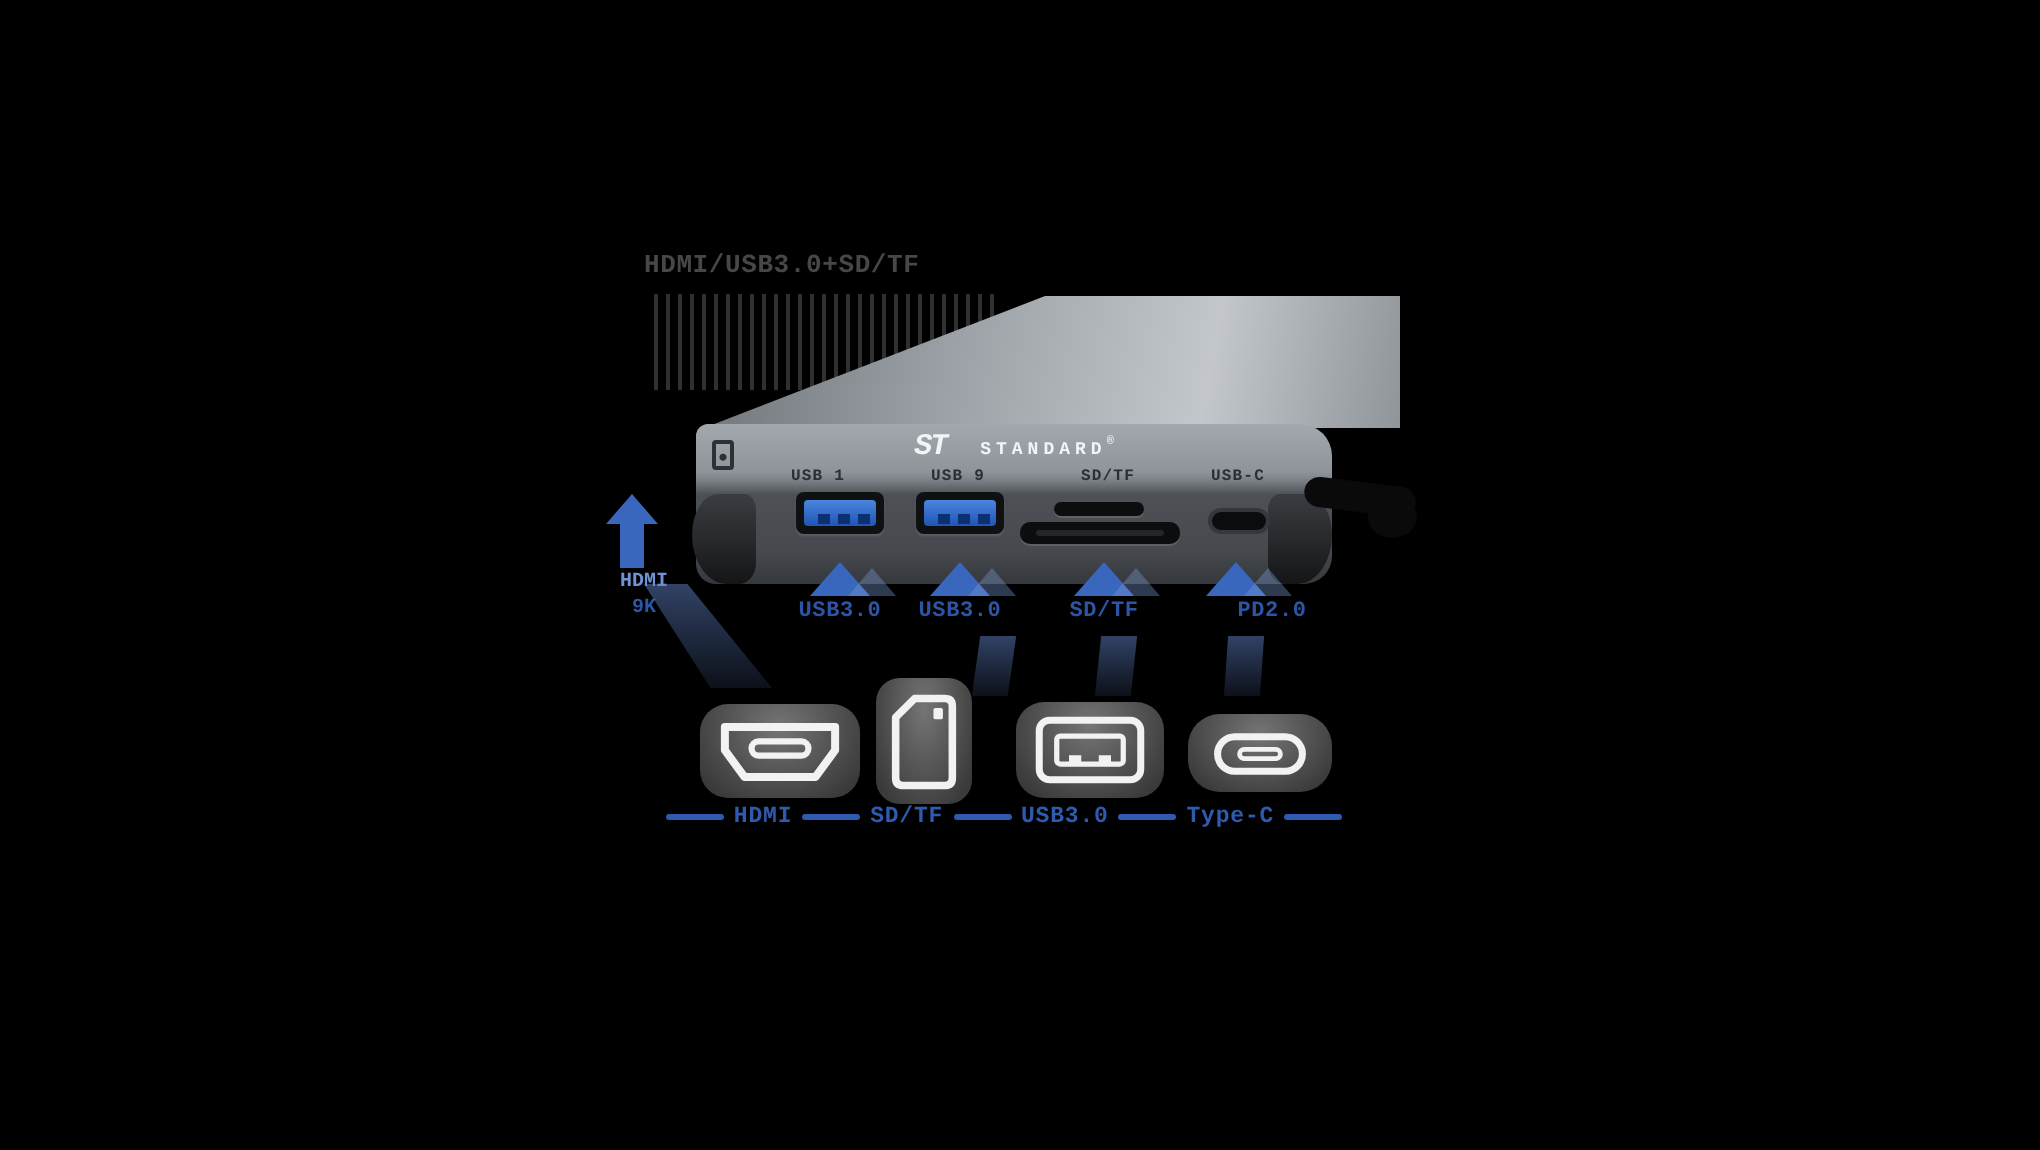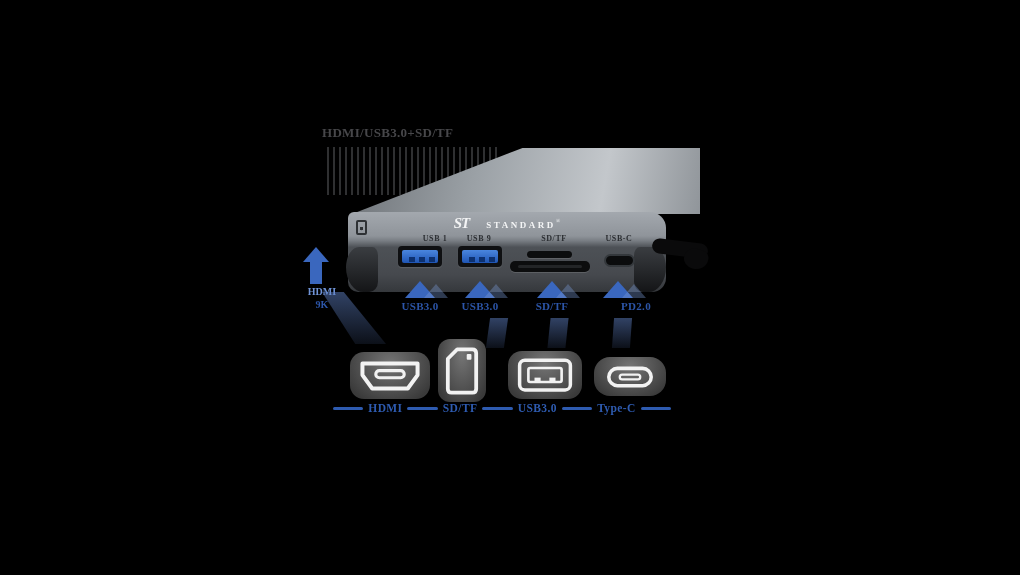--- a/index.html
+++ b/index.html
@@ -1,17 +1,17 @@
 <!DOCTYPE html>
 <html><head>
 <meta charset="utf-8">
 <style>
   html,body{margin:0;padding:0;background:#000;}
   .stage{position:relative;width:992px;height:575px;background:#000;overflow:hidden;
-         font-family:Liberation Serif, serif;}
+         font-family:Liberation Mono, monospace;}
 
   
   .heading{position:absolute;left:322px;top:125px;font-size:13px;font-weight:bold;
            color:#47474a;letter-spacing:.3px;}
 
   
   .stripes{position:absolute;left:327px;top:147px;width:172px;height:48px;opacity:.75;
            background:repeating-linear-gradient(90deg,#3f4042 0 2px,transparent 2px 6px);}
 
   
@@ -29,21 +29,21 @@
                border:2px solid #2e3134;border-radius:2px;
                background:radial-gradient(circle at 50% 60%,#2e3134 1.5px,transparent 2px);}
 
   .brand{position:absolute;left:348px;top:214px;width:318px;text-align:center;color:#f3f4f5;}
   .brand-glyph{font-weight:900;font-size:15px;font-style:italic;letter-spacing:-1px;}
   .brand-name{font-weight:bold;font-size:9px;letter-spacing:2.5px;margin-left:17px;}
   .brand-mark{font-size:6px;vertical-align:5px;}
 
   .plabel{position:absolute;top:234px;width:56px;text-align:center;font-size:8px;
           font-weight:bold;color:#2b2e32;letter-spacing:.6px;}
-  .pl1{left:407px}.pl2{left:451px}.pl3{left:526px}.pl4{left:591px}
+  .pl1{left:381px}.pl2{left:451px}.pl3{left:526px}.pl4{left:591px}
 
   .usb-port{position:absolute;top:246px;width:44px;height:21px;background:#0f1012;
             border-radius:4px;box-shadow:0 1px 1px rgba(255,255,255,.12);}
   .up1{left:398px}.up2{left:458px}
   .usb-port .tongue{position:absolute;left:4px;top:4px;right:4px;bottom:4px;
             background:linear-gradient(180deg,#4a86de,#1f55b4);border-radius:2px;}
   .usb-port .pins{position:absolute;left:11px;top:11px;width:6px;height:5px;background:#0d3170;
             box-shadow:10px 0 #0d3170,20px 0 #0d3170;}
   .sd-thin{position:absolute;left:527px;top:251px;width:45px;height:7px;background:#0c0d0e;
            border-radius:3.5px;box-shadow:0 1px 0 rgba(255,255,255,.12);}

